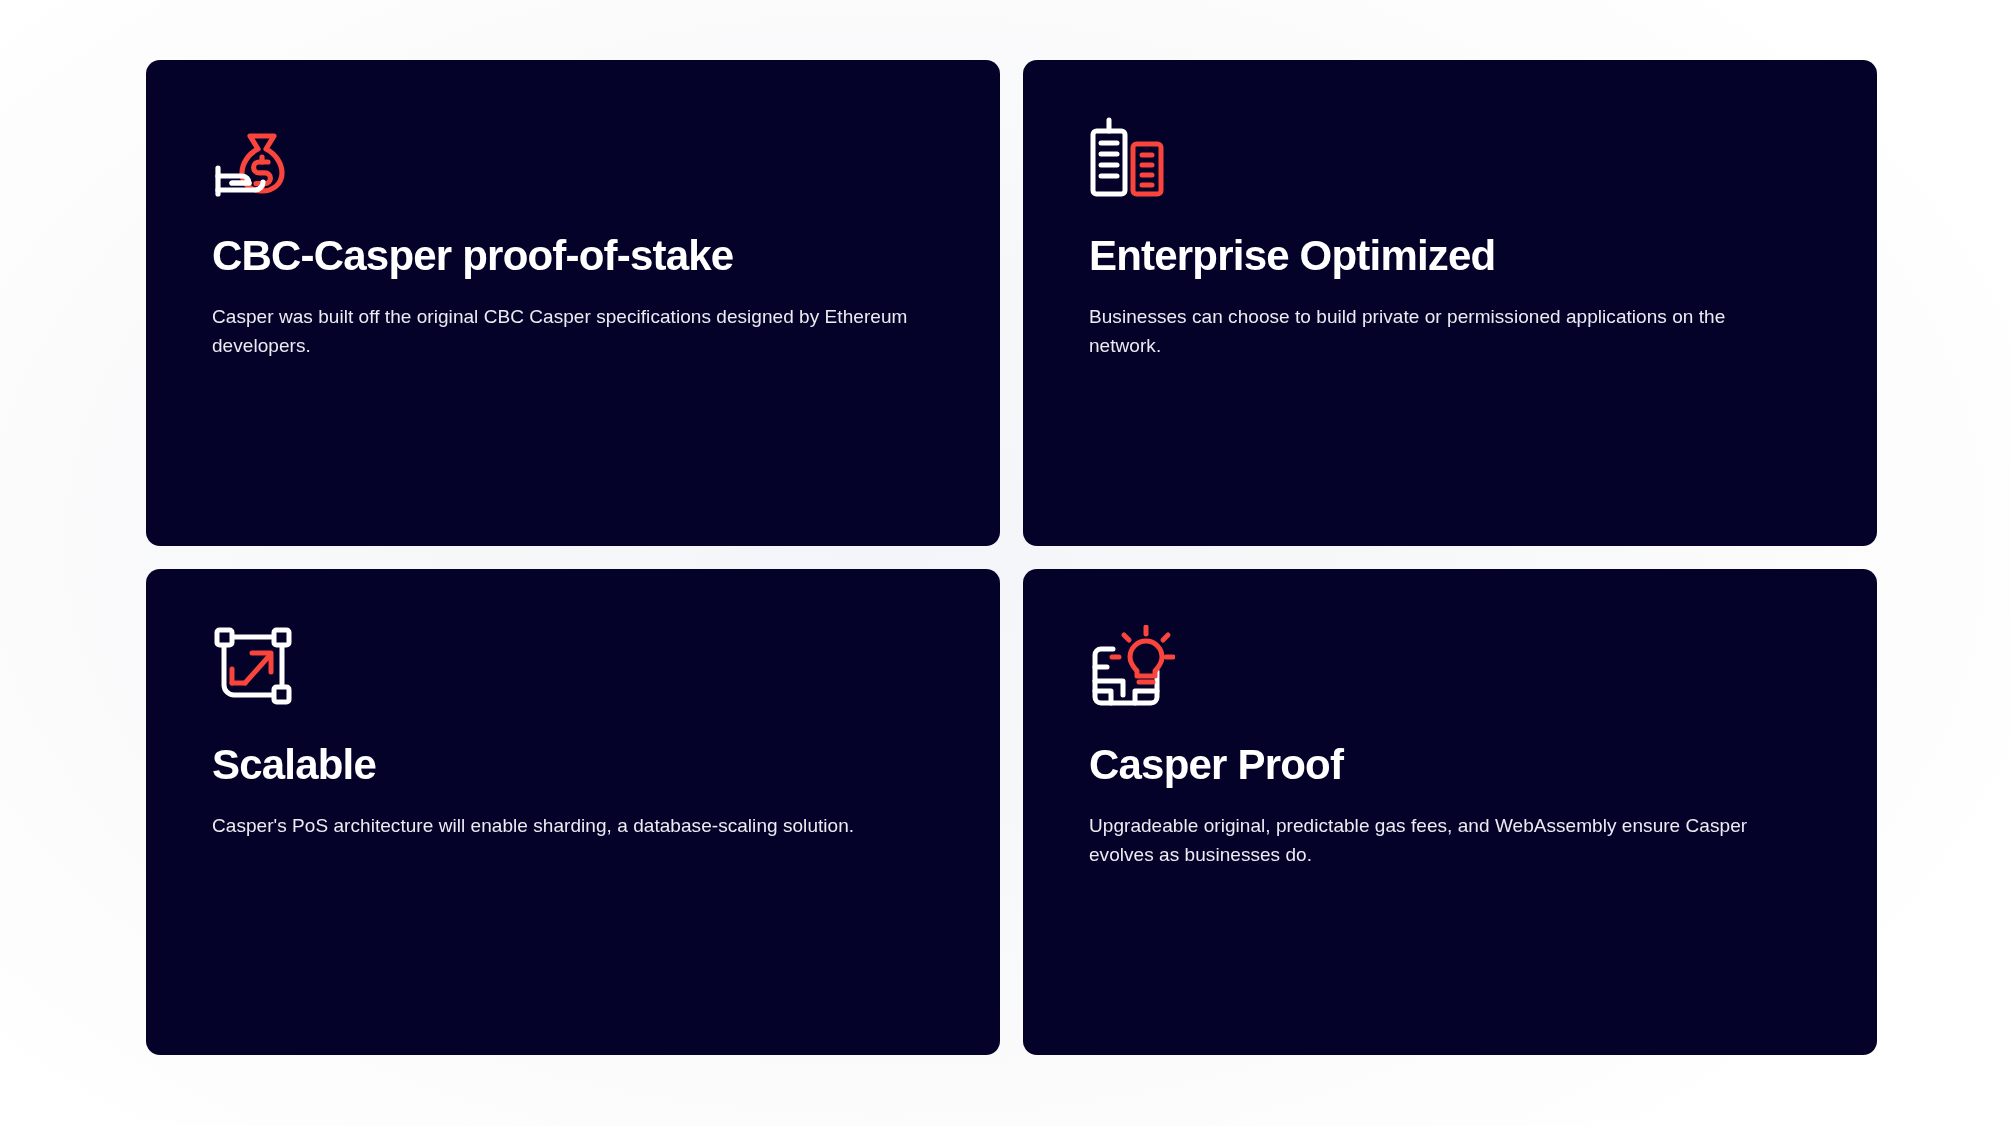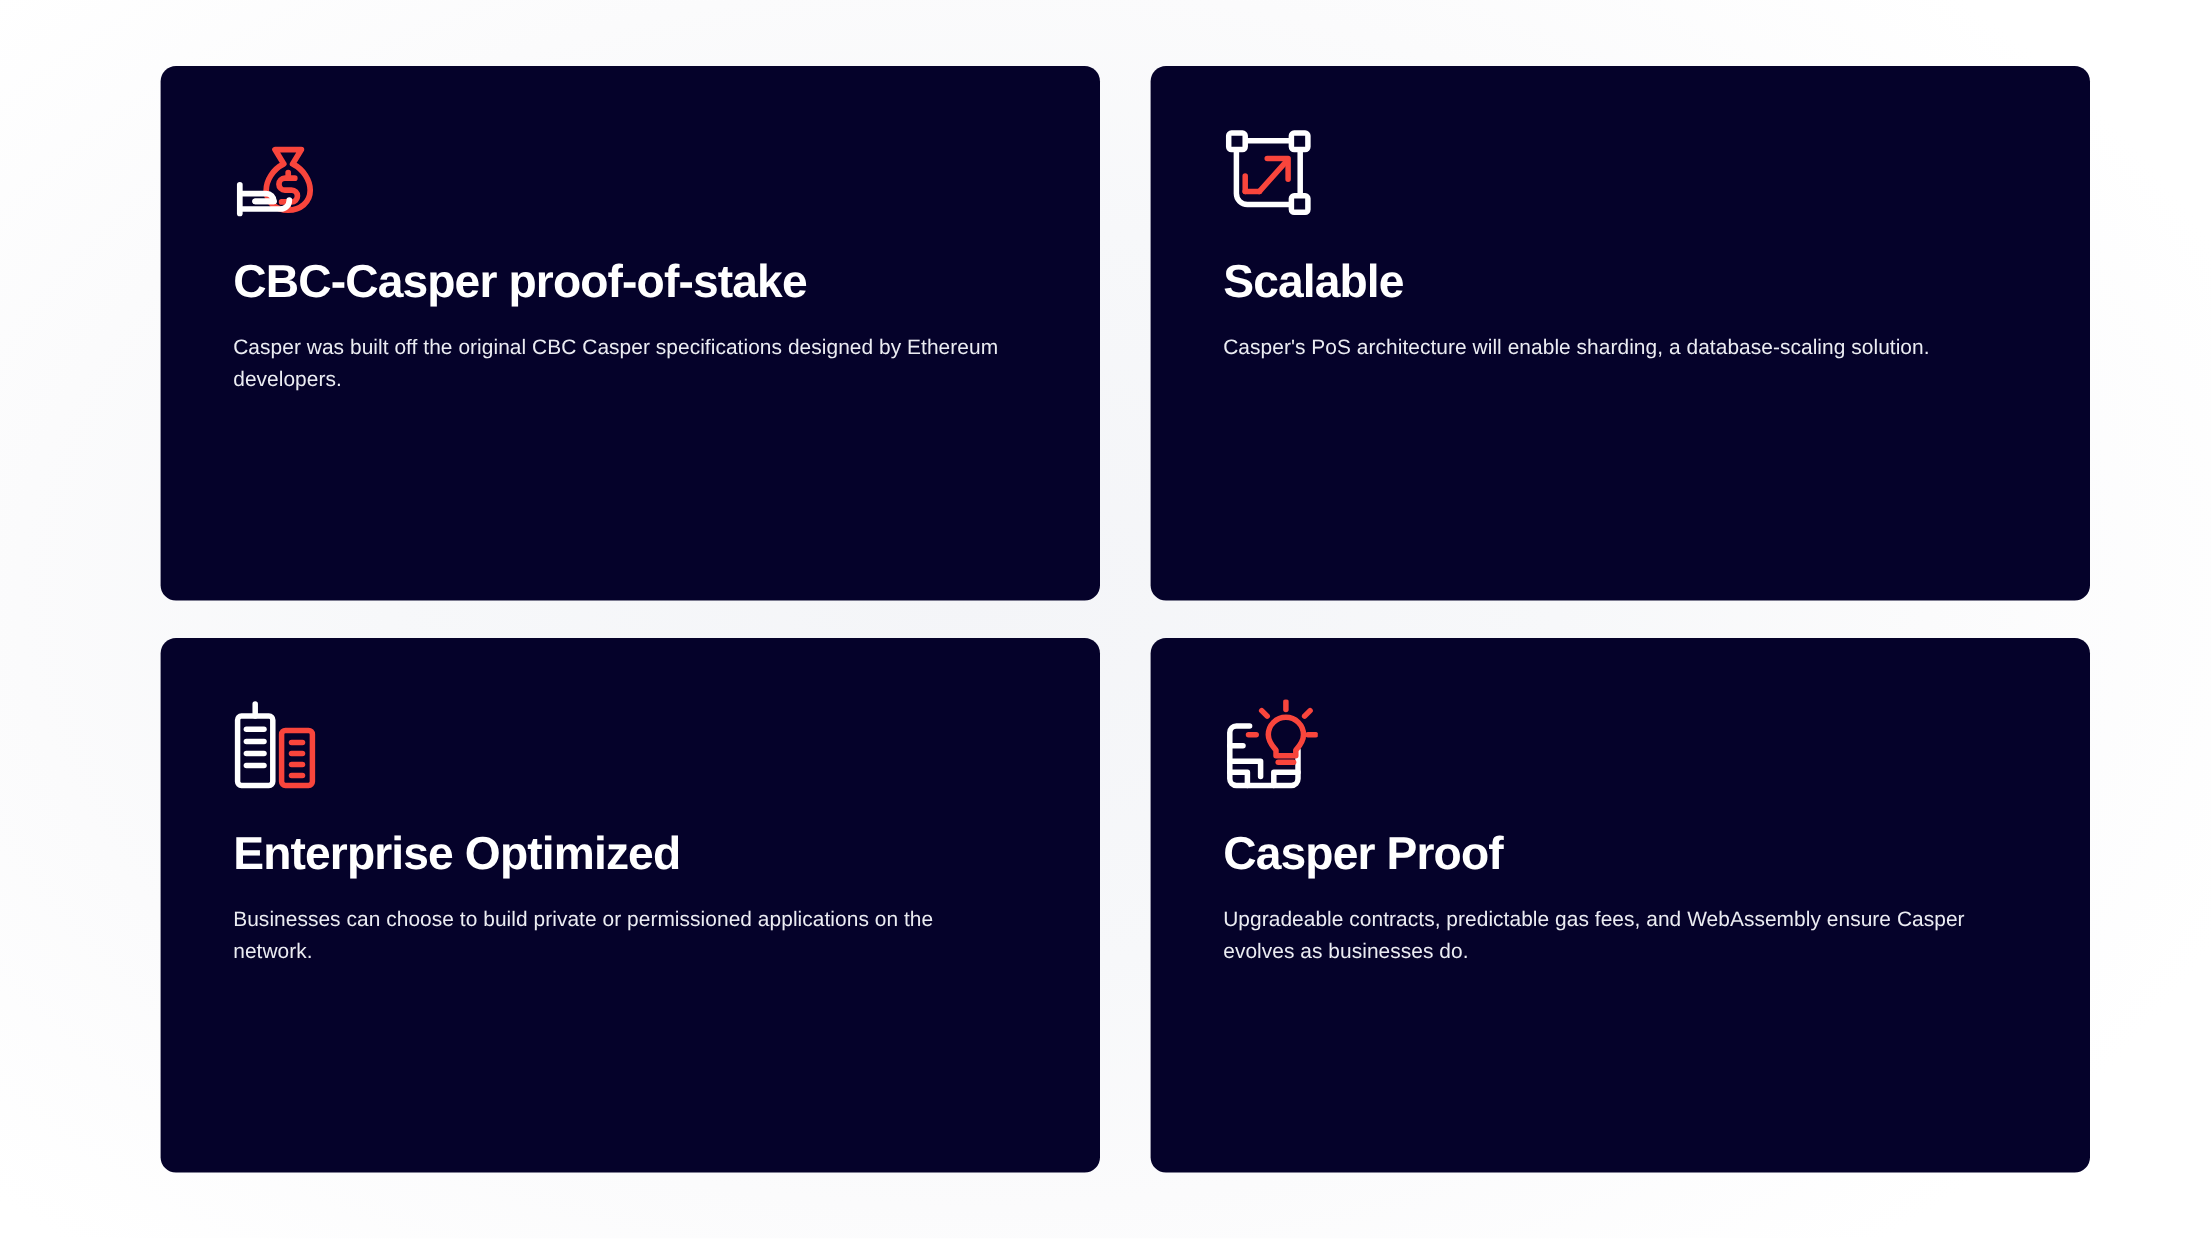--- a/index.html
+++ b/index.html
@@ -28,20 +28,21 @@
     position: absolute;
     left: 146px;
     top: 60px;
     width: 1754px;
     height: 1006px;
     display: grid;
     grid-template-columns: 854px 854px;
     grid-template-rows: 486px 486px;
     column-gap: 46px;
     row-gap: 34px;
+    gap: 23px;
   }
 
   .feature-card {
     background: #05022a;
     border-radius: 14px;
     padding: 56px 66px 0 66px;
     overflow: hidden;
     position: relative;
   }
 
@@ -95,42 +96,20 @@
       </svg>
     </span>
     <h3 class="card-title">CBC-Casper proof-of-stake</h3>
     <p class="card-desc">Casper was built off the original CBC Casper specifications designed by Ethereum developers.</p>
   </article>
 
   <article class="feature-card">
     <span class="card-icon">
       <svg viewBox="0 0 86 86" fill="none" xmlns="http://www.w3.org/2000/svg">
 
-        <path d="M22 12 H60" stroke="#ffffff" stroke-width="5" stroke-linecap="round"></path>
-        <path d="M12 22 V60 a10 10 0 0 0 10 10 H60" stroke="#ffffff" stroke-width="5" stroke-linecap="round" stroke-linejoin="round" fill="none"></path>
-        <path d="M70 22 V60" stroke="#ffffff" stroke-width="5" stroke-linecap="round"></path>
-
-        <rect x="5" y="5" width="15" height="15" rx="2.5" stroke="#ffffff" stroke-width="5" fill="#05022a"></rect>
-        <rect x="62" y="5" width="15" height="15" rx="2.5" stroke="#ffffff" stroke-width="5" fill="#05022a"></rect>
-        <rect x="62" y="62" width="15" height="15" rx="2.5" stroke="#ffffff" stroke-width="5" fill="#05022a"></rect>
-
-        <path d="M20 58 H33" stroke="#f9453c" stroke-width="5" stroke-linecap="round"></path>
-        <path d="M20 44 V58" stroke="#f9453c" stroke-width="5" stroke-linecap="round"></path>
-        <path d="M33 58 L58 30" stroke="#f9453c" stroke-width="5" stroke-linecap="round"></path>
-        <path d="M40 28 H59 V47" stroke="#f9453c" stroke-width="5" stroke-linecap="round" stroke-linejoin="round" fill="none"></path>
-      </svg>
-    </span>
-    <h3 class="card-title">Scalable</h3>
-    <p class="card-desc">Casper's PoS architecture will enable sharding, a database-scaling solution.</p>
-  </article>
-
-  <article class="feature-card">
-    <span class="card-icon">
-      <svg viewBox="0 0 86 86" fill="none" xmlns="http://www.w3.org/2000/svg">
-
         <path d="M20 4 V15" stroke="#ffffff" stroke-width="5" stroke-linecap="round"></path>
 
         <rect x="4" y="15" width="32" height="63" rx="3.5" stroke="#ffffff" stroke-width="5" fill="none"></rect>
         <path d="M12 27 H28" stroke="#ffffff" stroke-width="5" stroke-linecap="round"></path>
         <path d="M12 38 H28" stroke="#ffffff" stroke-width="5" stroke-linecap="round"></path>
         <path d="M12 49 H28" stroke="#ffffff" stroke-width="5" stroke-linecap="round"></path>
         <path d="M12 60 H28" stroke="#ffffff" stroke-width="5" stroke-linecap="round"></path>
 
         <rect x="44" y="28" width="28" height="50" rx="3.5" stroke="#f9453c" stroke-width="5" fill="none"></rect>
         <path d="M53 39 H63" stroke="#f9453c" stroke-width="5" stroke-linecap="round"></path>
@@ -140,33 +119,55 @@
       </svg>
     </span>
     <h3 class="card-title">Enterprise Optimized</h3>
     <p class="card-desc">Businesses can choose to build private or permissioned applications on the network.</p>
   </article>
 
   <article class="feature-card">
     <span class="card-icon">
       <svg viewBox="0 0 86 86" fill="none" xmlns="http://www.w3.org/2000/svg">
 
+        <path d="M22 12 H60" stroke="#ffffff" stroke-width="5" stroke-linecap="round"></path>
+        <path d="M12 22 V60 a10 10 0 0 0 10 10 H60" stroke="#ffffff" stroke-width="5" stroke-linecap="round" stroke-linejoin="round" fill="none"></path>
+        <path d="M70 22 V60" stroke="#ffffff" stroke-width="5" stroke-linecap="round"></path>
+
+        <rect x="5" y="5" width="15" height="15" rx="2.5" stroke="#ffffff" stroke-width="5" fill="#05022a"></rect>
+        <rect x="62" y="5" width="15" height="15" rx="2.5" stroke="#ffffff" stroke-width="5" fill="#05022a"></rect>
+        <rect x="62" y="62" width="15" height="15" rx="2.5" stroke="#ffffff" stroke-width="5" fill="#05022a"></rect>
+
+        <path d="M20 58 H33" stroke="#f9453c" stroke-width="5" stroke-linecap="round"></path>
+        <path d="M20 44 V58" stroke="#f9453c" stroke-width="5" stroke-linecap="round"></path>
+        <path d="M33 58 L58 30" stroke="#f9453c" stroke-width="5" stroke-linecap="round"></path>
+        <path d="M40 28 H59 V47" stroke="#f9453c" stroke-width="5" stroke-linecap="round" stroke-linejoin="round" fill="none"></path>
+      </svg>
+    </span>
+    <h3 class="card-title">Scalable</h3>
+    <p class="card-desc">Casper's PoS architecture will enable sharding, a database-scaling solution.</p>
+  </article>
+
+  <article class="feature-card">
+    <span class="card-icon">
+      <svg viewBox="0 0 86 86" fill="none" xmlns="http://www.w3.org/2000/svg">
+
         <path d="M24 24 H12 a6 6 0 0 0-6 6 V72 a6 6 0 0 0 6 6 H62 a6 6 0 0 0 6-6 V46" stroke="#ffffff" stroke-width="5" stroke-linecap="round" stroke-linejoin="round" fill="none"></path>
         <path d="M6 42 H18" stroke="#ffffff" stroke-width="5" stroke-linecap="round"></path>
         <path d="M6 56 H34 V70" stroke="#ffffff" stroke-width="5" stroke-linecap="round" stroke-linejoin="round" fill="none"></path>
         <path d="M22 78 V66 H6" stroke="#ffffff" stroke-width="5" stroke-linecap="round" stroke-linejoin="round" fill="none"></path>
         <path d="M46 78 V66 H68" stroke="#ffffff" stroke-width="5" stroke-linecap="round" stroke-linejoin="round" fill="none"></path>
 
         <path d="M57 16 C65.8 16 73 23.2 73 32 C73 38.4 69 42.6 66 46 V51 H48 V46 C45 42.6 41 38.4 41 32 C41 23.2 48.2 16 57 16 Z" stroke="#f9453c" stroke-width="5" stroke-linejoin="round" fill="none"></path>
         <path d="M50 57 H64" stroke="#f9453c" stroke-width="5" stroke-linecap="round"></path>
 
         <path d="M57 2 V9" stroke="#f9453c" stroke-width="5" stroke-linecap="round"></path>
         <path d="M79 10 L74 15" stroke="#f9453c" stroke-width="5" stroke-linecap="round"></path>
         <path d="M35 10 L40 15" stroke="#f9453c" stroke-width="5" stroke-linecap="round"></path>
         <path d="M84 32 H77" stroke="#f9453c" stroke-width="5" stroke-linecap="round"></path>
         <path d="M30 32 H23" stroke="#f9453c" stroke-width="5" stroke-linecap="round"></path>
       </svg>
     </span>
     <h3 class="card-title">Casper Proof</h3>
-    <p class="card-desc">Upgradeable contracts, predictable gas fees, and WebAssembly ensure Casper evolves as businesses do.</p>
+    <p class="card-desc">Upgradeable original, predictable gas fees, and WebAssembly ensure Casper evolves as businesses do.</p>
   </article>
 
 </section>
 
 </body></html>

